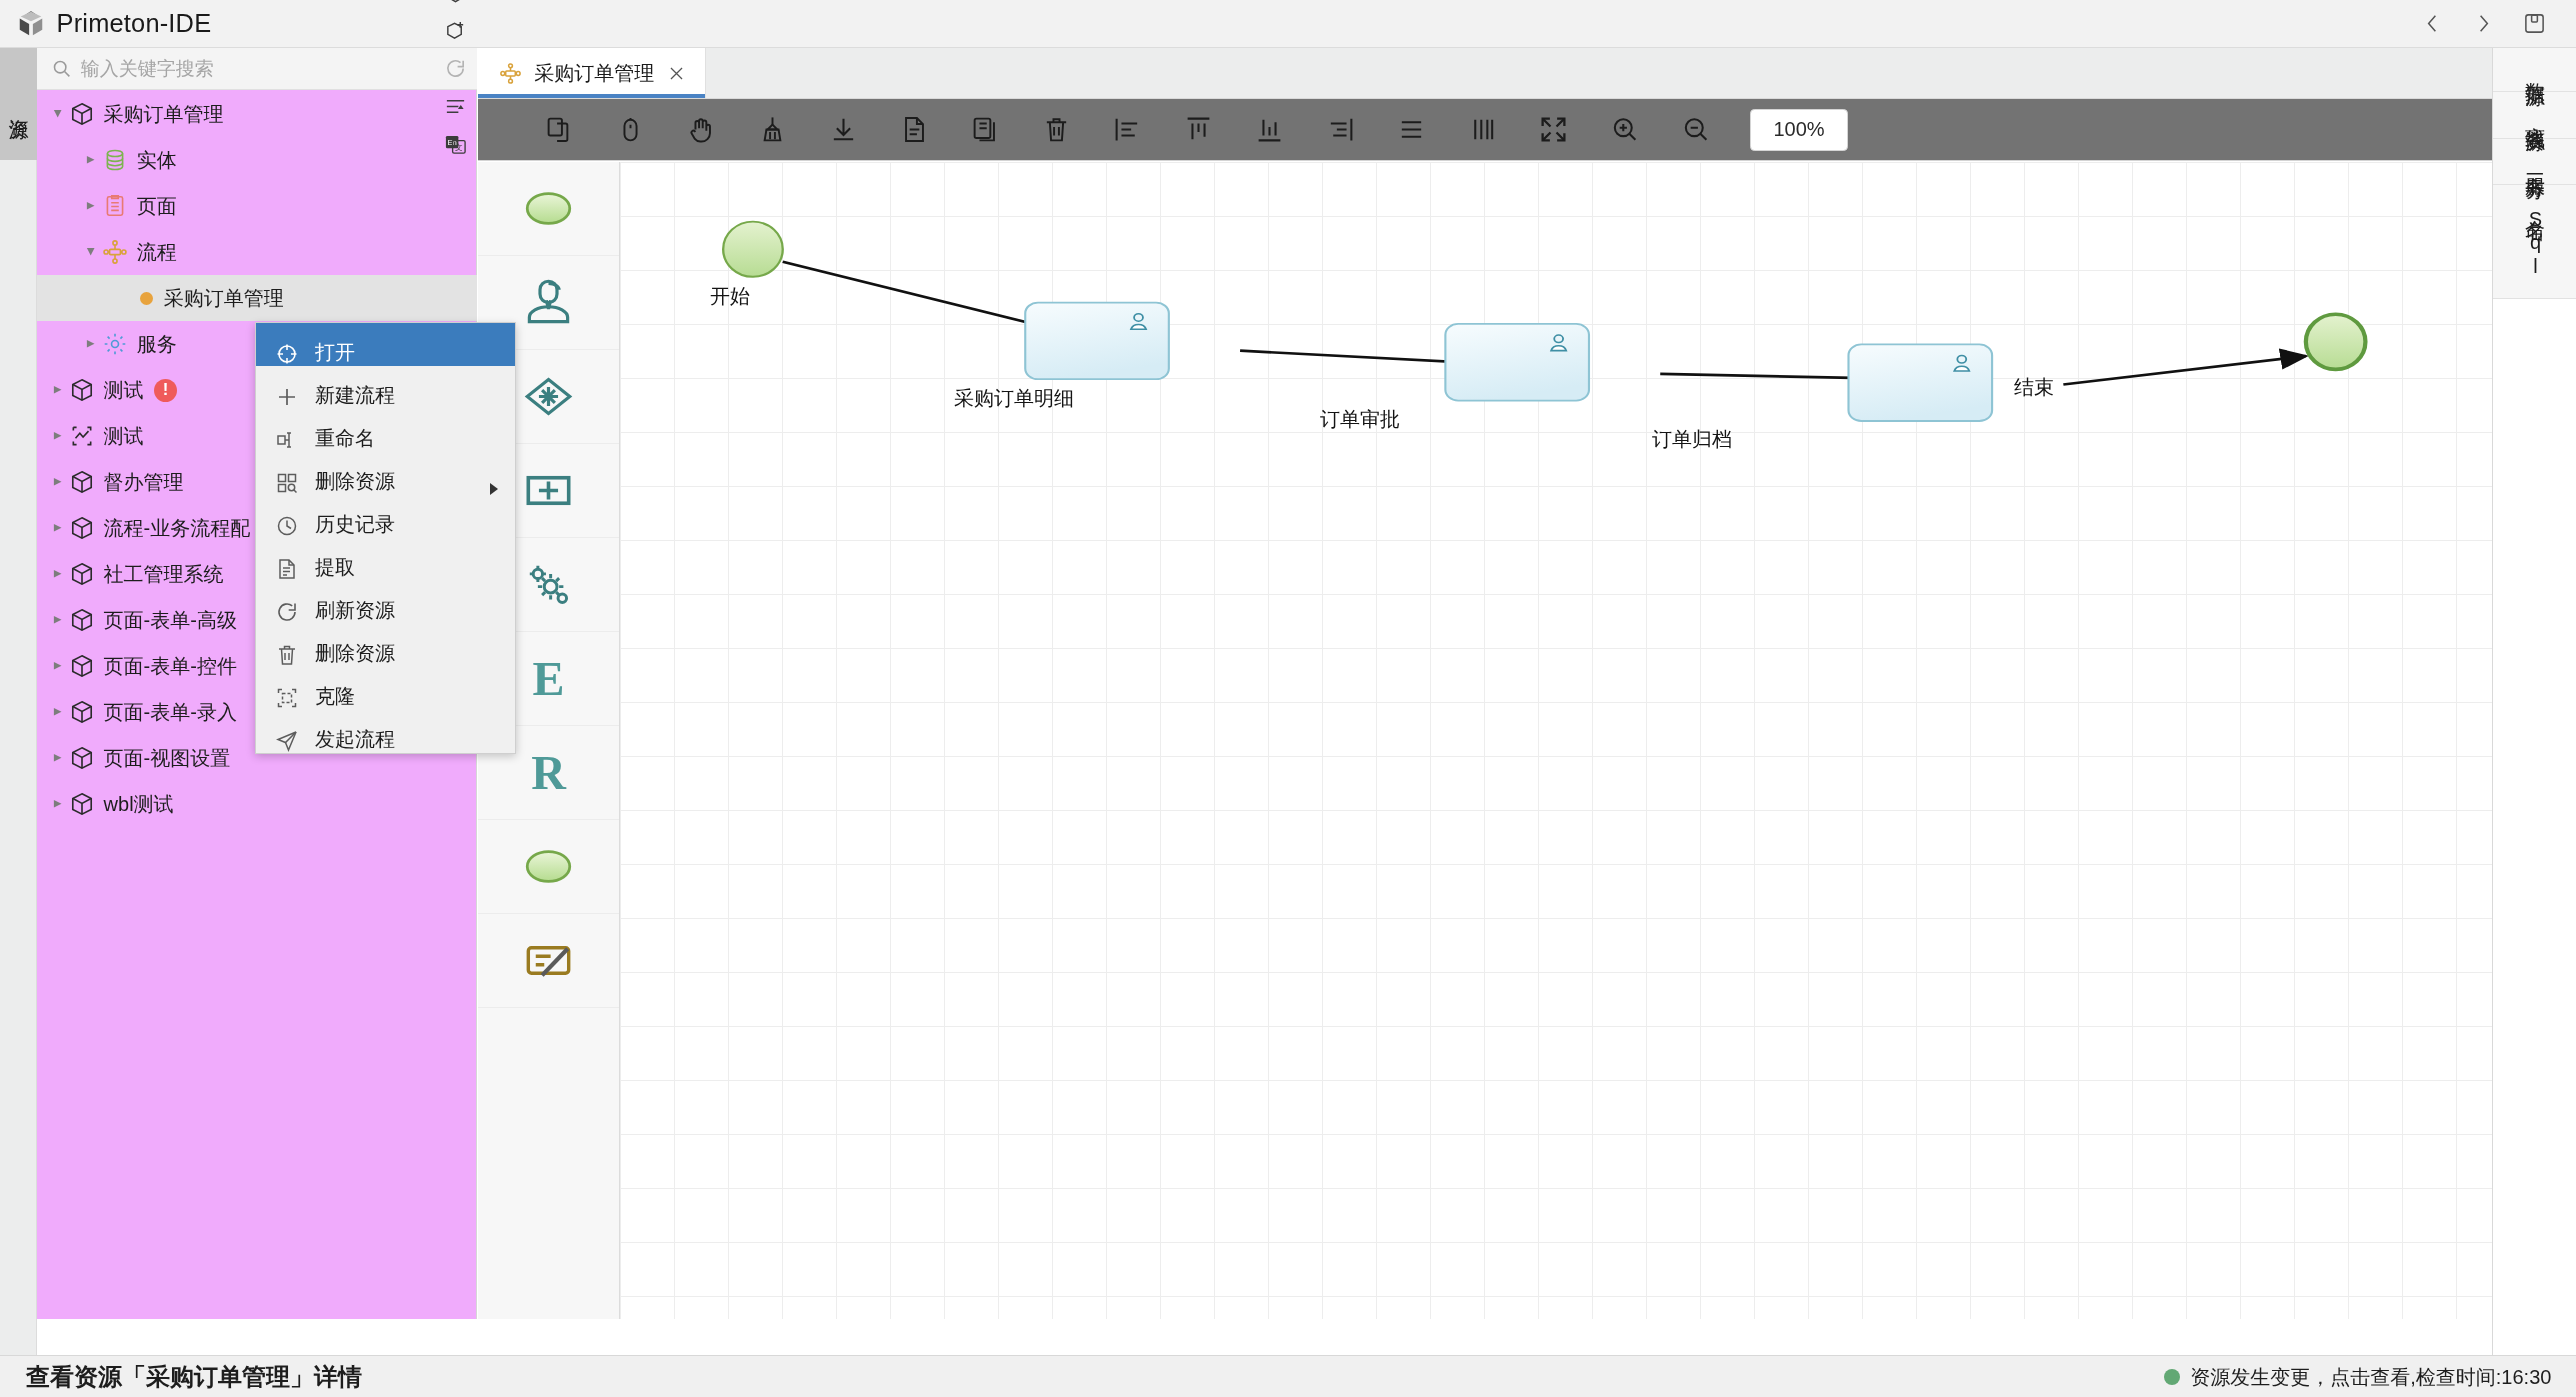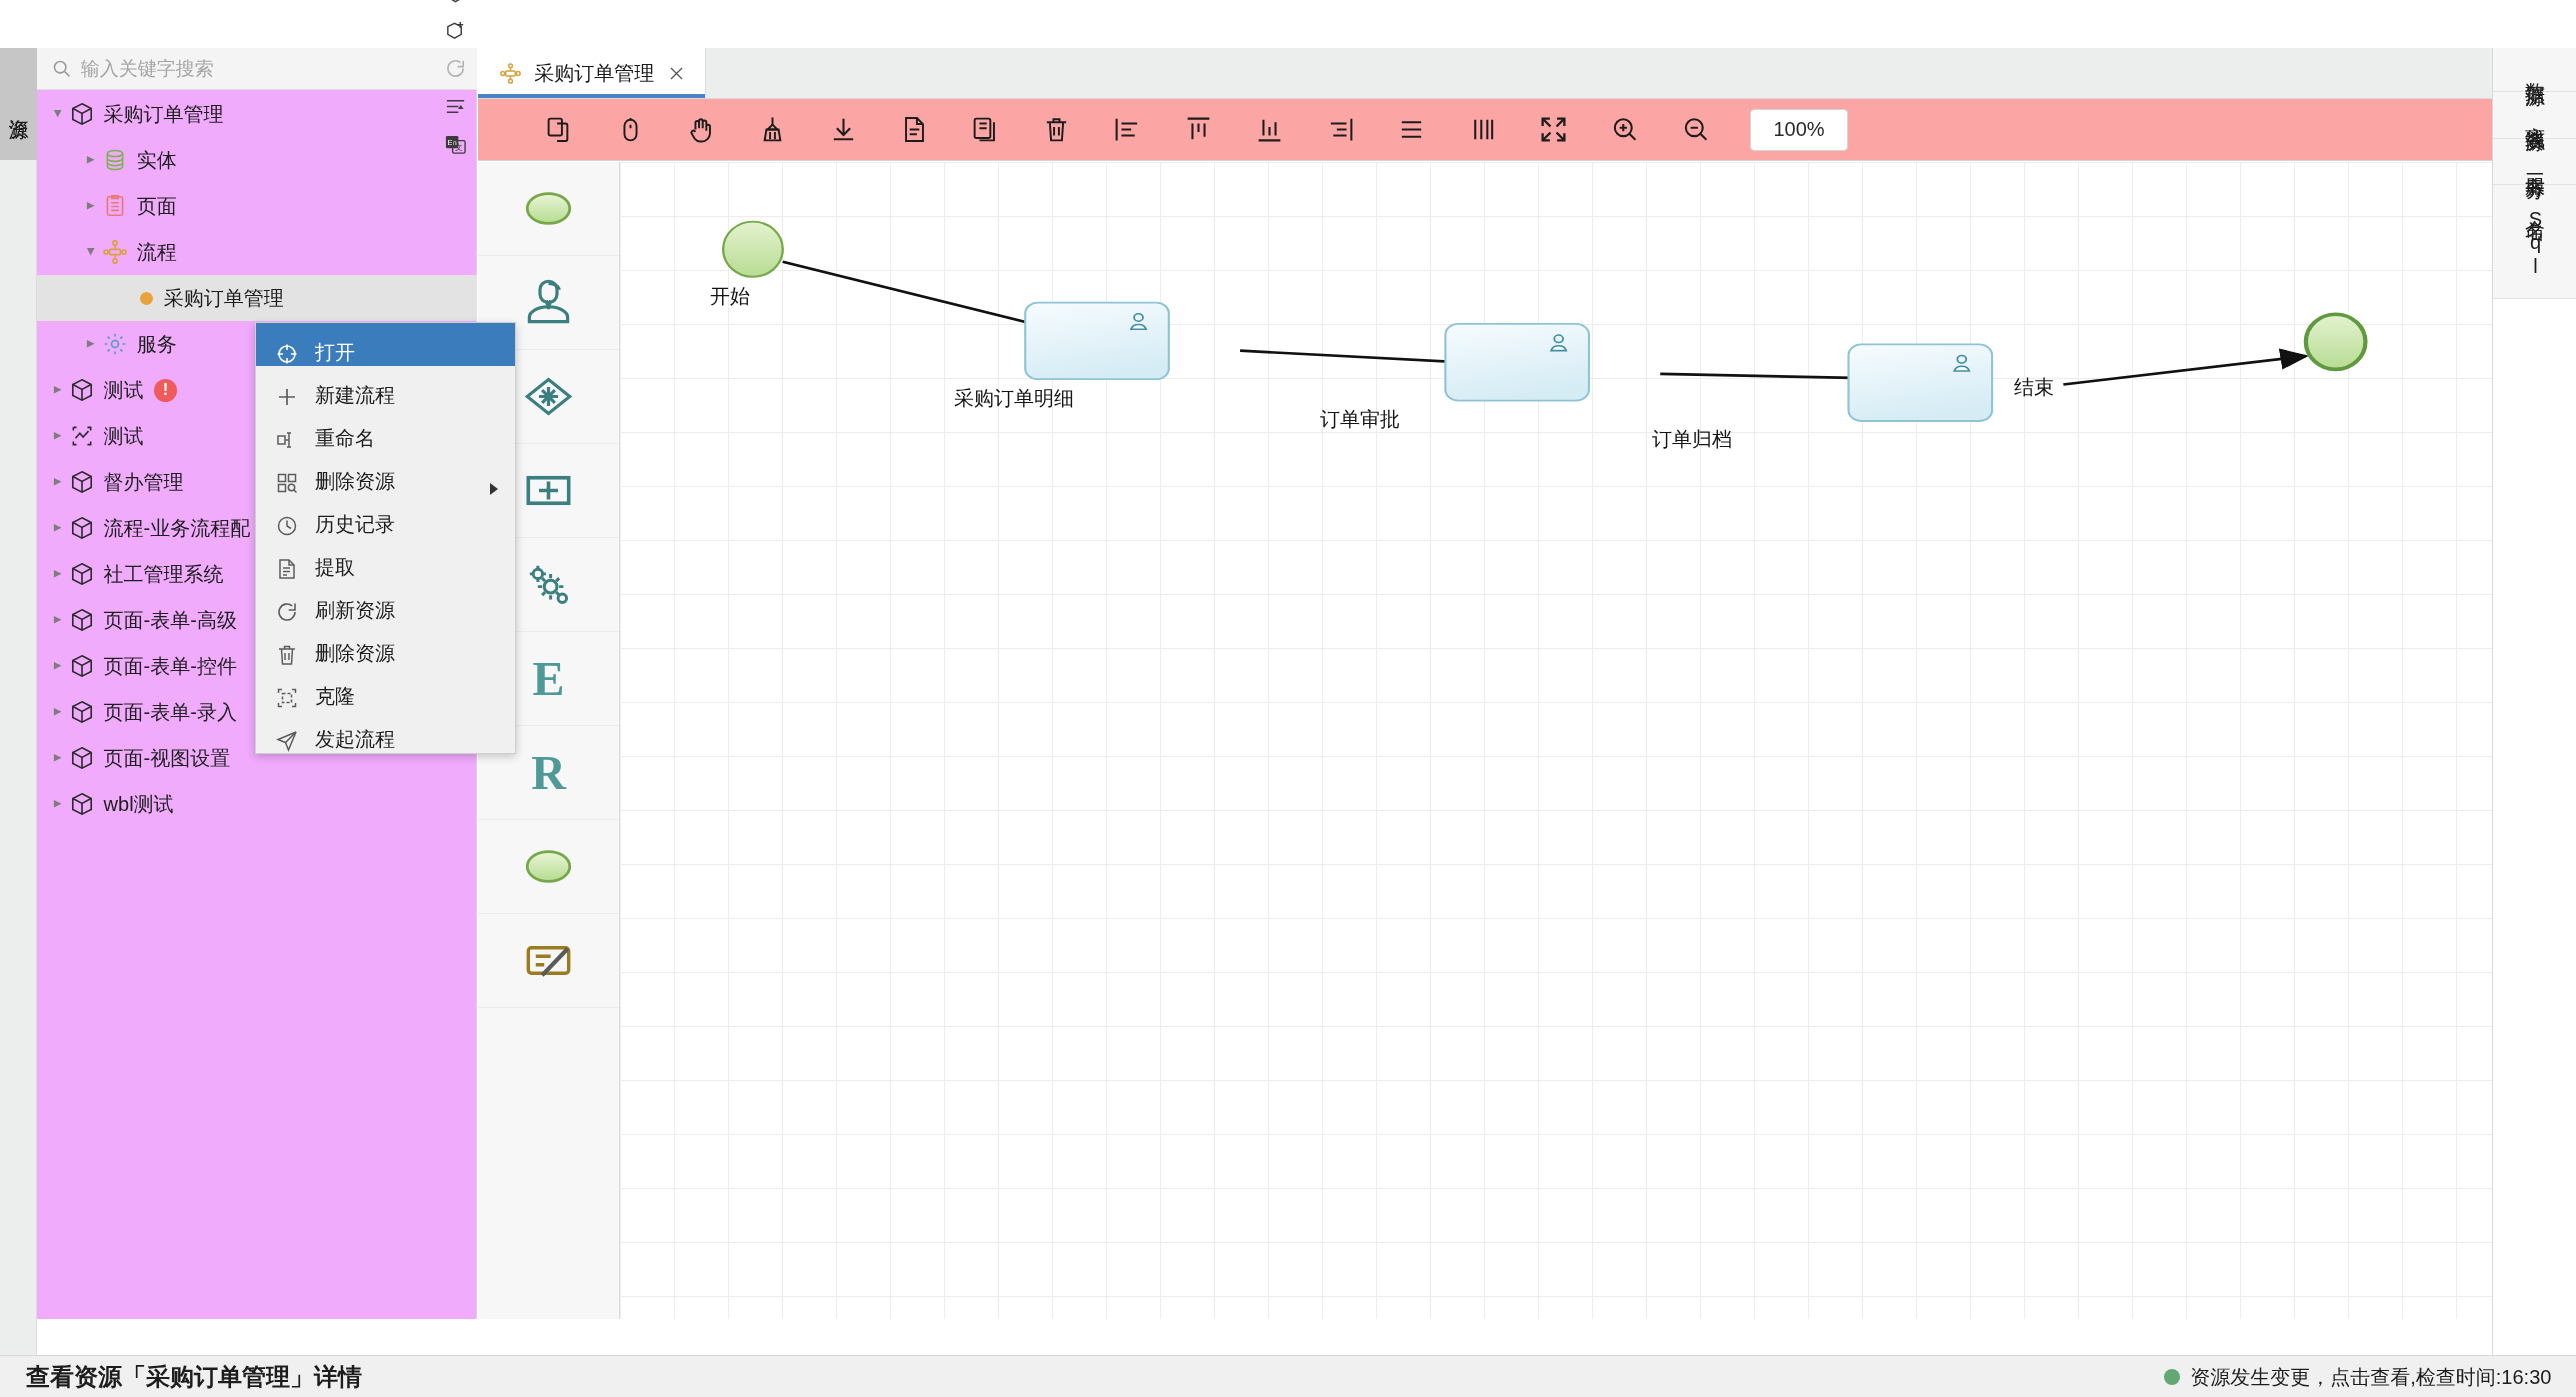--- a/index.html
+++ b/index.html
@@ -107,21 +107,21 @@
     padding:0 19px 0 21px; font-size:20px; color:#1b1b1b; cursor:pointer;
     border-right:0.9px solid #e0e0e0; position:relative;
   }
   .tab .tabico{ width:23px; height:23px; display:block;}
   .tab .tabclose{ width:19px; height:19px; color:#555; cursor:pointer;}
   .tab.active:after{
     content:""; position:absolute; left:0; right:0; bottom:0; height:4.4px; background:#4a83c4;
   }
   .canvas-toolbar{
     position:absolute; left:0; top:51px; right:0; height:62px;
-    background:#fca5a5; border-bottom:0.9px solid #d4d4d4;
+    background:#737373; border-bottom:0.9px solid #d4d4d4;
     display:flex; align-items:center; padding-left:46px; gap:0;
   }
   .ct-btn{
     width:71px; height:62px; display:flex; align-items:center; justify-content:center;
     color:#1c1c1c; cursor:pointer;
   }
   .ct-btn svg{ width:29px; height:29px; display:block;}
   .zoomfield{
     width:98px; height:42px; background:#fff; border:0.9px solid #d5d5d5; border-radius:4.4px;
     display:flex; align-items:center; justify-content:center; font-size:20px; color:#2a2a2a;
@@ -195,20 +195,41 @@
   .ctx-item.active .ctx-ic{ color:#ffffff;}
   .ctx-ic{ width:24px; height:24px; flex:0 0 24px; margin-right:16px; color:#5c5c5c; display:block;}
   .ctx-sub{ position:absolute; right:17.5px; width:0;height:0;
     border-left:8px solid #333; border-top:6.1px solid transparent; border-bottom:6.1px solid transparent;}
 </style>
 </head>
 <body>
 
 <div id="app">
 
+  <div class="titlebar">
+    <svg class="app-logo" viewBox="0 0 32 32">
+      <path d="M16 2 L10 6 L16 10 L22 6 Z" fill="#6e6e6e"></path>
+      <path d="M4 10 L4 22 L14 28 L14 16 Z" fill="#4a4a4a"></path>
+      <path d="M28 10 L28 22 L18 28 L18 16 Z" fill="#8f8f8f"></path>
+      <path d="M5 8 L16 13 L27 8 L16 3 Z" fill="#bdbdbd"></path>
+    </svg>
+    <div class="app-title">Primeton-IDE</div>
+    <div class="titlebar-right">
+      <svg class="tb-icon" viewBox="0 0 24 24" fill="none" stroke="currentColor" stroke-width="1.6">
+          <path d="M15 4 L8 12 L15 20"></path>
+        </svg>
+      <svg class="tb-icon" viewBox="0 0 24 24" fill="none" stroke="currentColor" stroke-width="1.6">
+          <path d="M9 4 L16 12 L9 20"></path>
+        </svg>
+      <svg class="tb-icon" viewBox="0 0 24 24" fill="none" stroke="currentColor" stroke-width="1.6">
+        <rect x="3" y="3" width="18" height="18" rx="2.5"></rect>
+          <rect x="9" y="3.5" width="6" height="7" rx="1"></rect>
+      </svg>
+    </div>
+  </div>
 
   <div class="left-rail">
     <div class="rail-tab">
       <span>资源</span>
     </div>
   </div>
 
   <div class="res-panel">
     <div class="search-row">
       <svg class="search-icon" viewBox="0 0 24 24" fill="none" stroke="currentColor" stroke-width="1.8">

